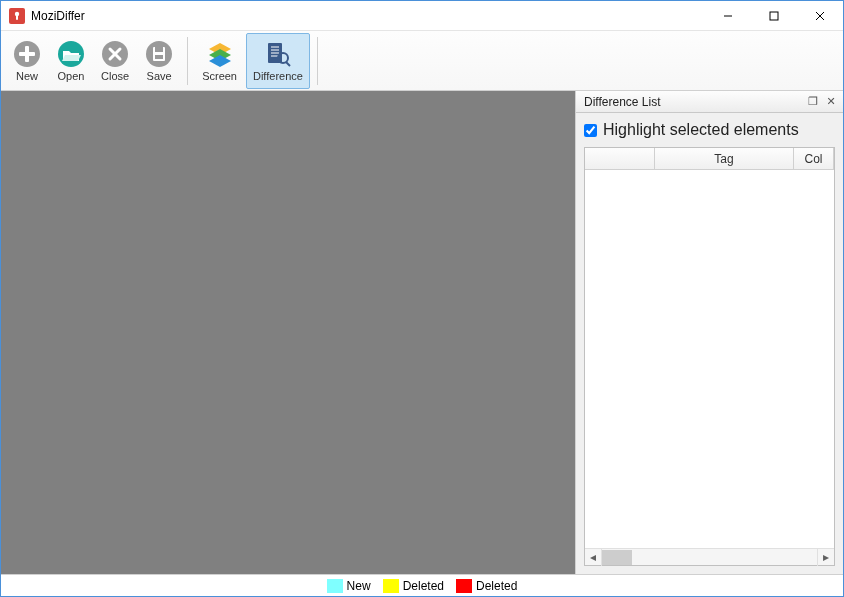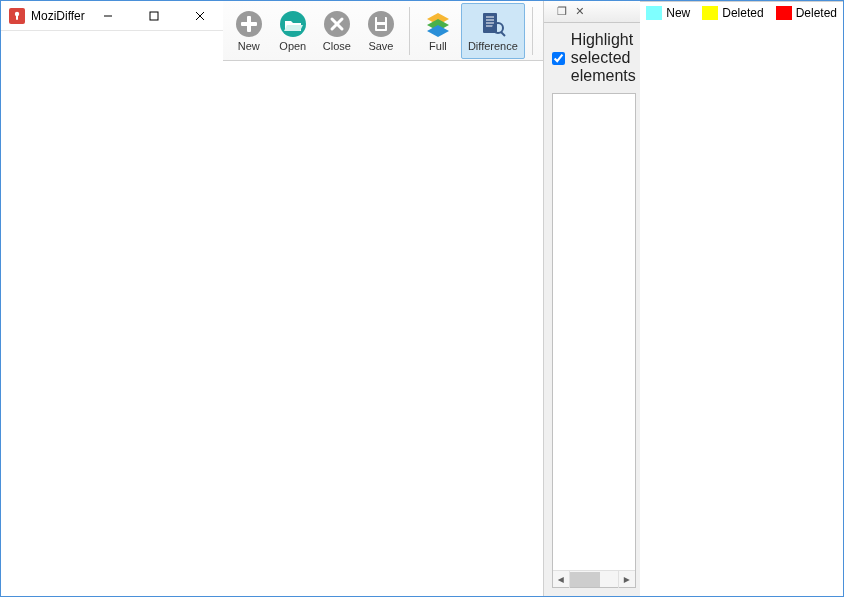--- a/index.html
+++ b/index.html
@@ -1,18 +1,18 @@
 <!DOCTYPE html>
 <html><head>
 <meta charset="utf-8">
 <style>
 * { box-sizing: border-box; margin: 0; padding: 0; font-family: "Segoe UI", Tahoma, sans-serif; font-size: 12px; }
 html, body { width: 844px; height: 597px; overflow: hidden; background: #fff; }
 
-.window { width: 844px; height: 597px; border: 1px solid #4a90d9; display: flex; flex-direction: row; background: #fff; }
+.window { width: 844px; height: 597px; border: 1px solid #4a90d9; display: flex; flex-direction: column; background: #fff; }
 
 .titlebar { height: 30px; background: #fff; display: flex; align-items: center; padding-left: 8px; border-bottom: 1px solid #e5e5e5; }
 .titlebar .app-icon { width: 16px; height: 16px; background: #d9453c; border-radius: 2px; display: flex; align-items: center; justify-content: center; color: #fff; font-size: 10px; font-weight: bold; margin-right: 6px; }
 .titlebar .title { flex: 1; color: #000; }
 .titlebar .win-controls { display: flex; }
 .titlebar .win-btn { width: 46px; height: 30px; display: flex; align-items: center; justify-content: center; cursor: pointer; }
 
 .toolbar { height: 60px; background: linear-gradient(#fdfdfd, #f7f7f7); border-bottom: 1px solid #d0d0d0; display: flex; align-items: center; padding: 0 4px; }
 .toolbar .tbtn { display: flex; flex-direction: column; align-items: center; justify-content: center; min-width: 38px; height: 56px; padding: 2px 6px; margin: 0 1px; cursor: pointer; border: 1px solid transparent; border-radius: 2px; }
 .toolbar .tbtn.selected { background: #cde6f7; border: 1px solid #7eb7e4; }
@@ -126,21 +126,21 @@
     </div>
     <div class="sep"></div>
     <div class="tbtn">
       <div class="ticon">
           <svg width="28" height="28">
             <path d="M14 3 L25 9 L14 15 L3 9 Z" fill="#f7b733"></path>
             <path d="M14 9 L25 15 L14 21 L3 15 Z" fill="#4ab04a"></path>
             <path d="M14 15 L25 21 L14 27 L3 21 Z" fill="#2a8fd8"></path>
           </svg>
         </div>
-      <div class="tlabel">Full</div>
+      <div class="tlabel">Screen</div>
     </div>
     <div class="tbtn selected">
       <div class="ticon">
           <svg width="28" height="28">
             <rect x="4" y="3" width="14" height="20" rx="1" fill="#3a5a8a"></rect>
             <line x1="7" y1="7" x2="15" y2="7" stroke="#fff" stroke-width="1"></line>
             <line x1="7" y1="10" x2="15" y2="10" stroke="#fff" stroke-width="1"></line>
             <line x1="7" y1="13" x2="15" y2="13" stroke="#fff" stroke-width="1"></line>
             <line x1="7" y1="16" x2="15" y2="16" stroke="#fff" stroke-width="1"></line>
             <circle cx="19" cy="18" r="5" fill="none" stroke="#3a5a8a" stroke-width="2"></circle>
@@ -150,29 +150,35 @@
       <div class="tlabel">Difference</div>
     </div>
     <div class="sep"></div>
   </div>
 
   <div class="workarea">
     <div class="canvas"></div>
 
     <div class="sidepanel">
       <div class="panel-header">
+        <div class="panel-title">Difference List</div>
         <div class="panel-btn">❐</div>
         <div class="panel-btn">✕</div>
       </div>
       <div class="panel-body">
         <div class="checkbox-row">
           <input type="checkbox" checked="" style="">
           <label>Highlight selected elements</label>
         </div>
         <div class="grid-wrap">
+          <div class="grid-header">
+            <div class="gcol c1"></div>
+            <div class="gcol c2">Tag</div>
+            <div class="gcol c3">Col</div>
+          </div>
           <div class="grid-body"></div>
           <div class="grid-scroll">
             <div class="arrow">◂</div>
             <div class="thumb"></div>
             <div class="arrow right">▸</div>
           </div>
         </div>
       </div>
     </div>
   </div>

